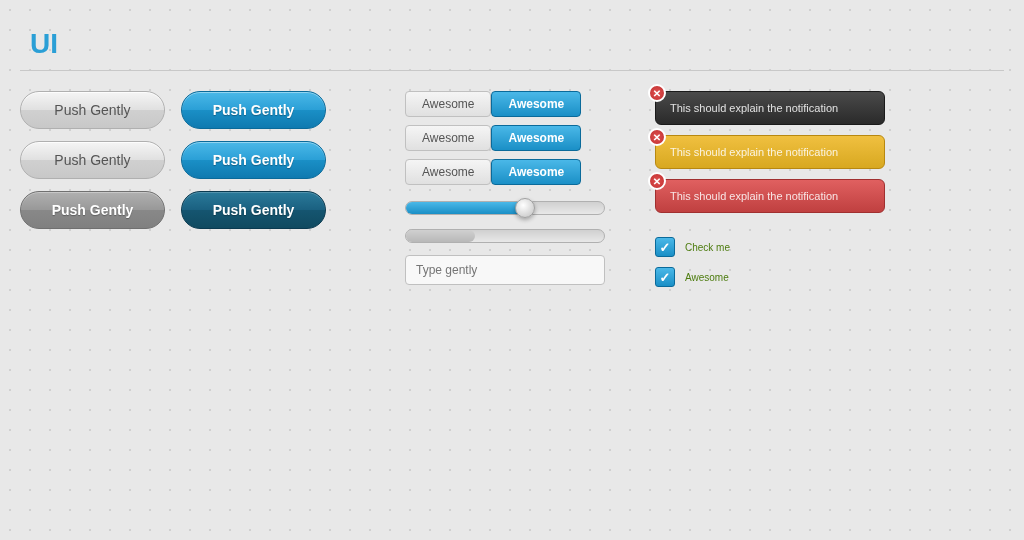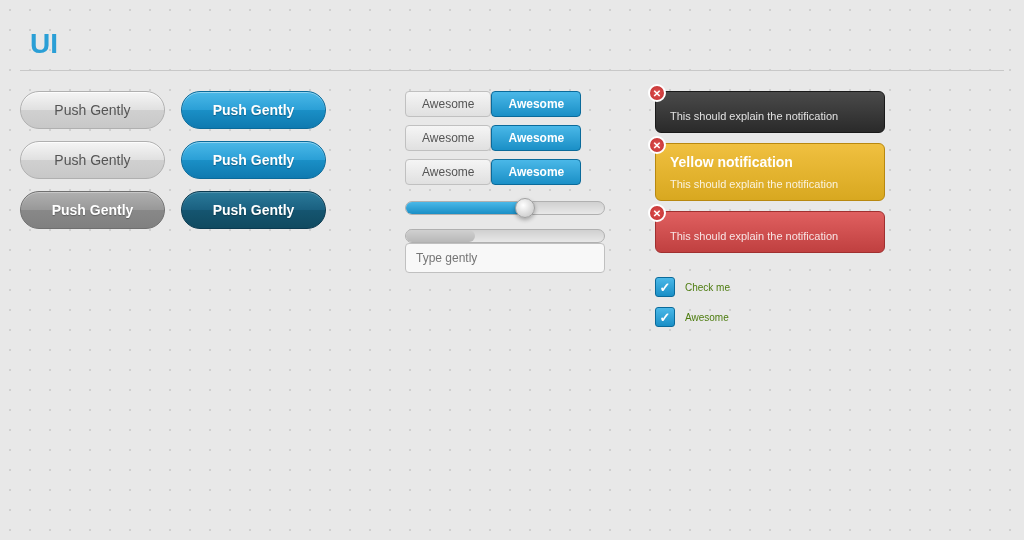--- a/index.html
+++ b/index.html
@@ -273,21 +273,20 @@
     .notif-title {
       font-size: 14px;
       font-weight: bold;
       color: #fff;
       margin-bottom: 3px;
     }
 
     .notif-desc {
       font-size: 11px;
       color: rgba(255,255,255,0.85);
-      margin-top: 8px;
     }
 
     .notif-close {
       position: absolute;
       top: -8px;
       left: -8px;
       width: 18px;
       height: 18px;
       background: radial-gradient(circle, #e05050 0%, #c03030 100%);
       border: 2px solid #fff;
@@ -408,34 +407,33 @@
     <div class="slider-container">
       <div class="slider-track">
         <div class="slider-fill"></div>
         <div class="slider-thumb"></div>
       </div>
       <div class="slider-track2" style="margin-top:6px;">
         <div class="progress-fill"></div>
       </div>
     </div>
 
-    <div style="display:flex;flex-direction:column;">
+    <div style="margin-top:12px;display:flex;flex-direction:column;">
       <input class="small-input-empty" type="text" placeholder="Type gently" style="">
     </div>
   </div>
 
   <div class="right-col">
     <div class="notifications-section">
       <div class="notif notif-black">
         <div class="notif-close">✕</div>
         <div class="notif-desc">This should explain the notification</div>
       </div>
       <div class="notif notif-yellow">
         <div class="notif-close">✕</div>
-        <div class="notif-title">Yellow notification</div>
         <div class="notif-desc">This should explain the notification</div>
       </div>
       <div class="notif notif-red">
         <div class="notif-close">✕</div>
         <div class="notif-desc">This should explain the notification</div>
       </div>
 
       <div class="checkboxes-section">
         <div class="checkbox-row">
           <div class="checkbox-box">✓</div>

